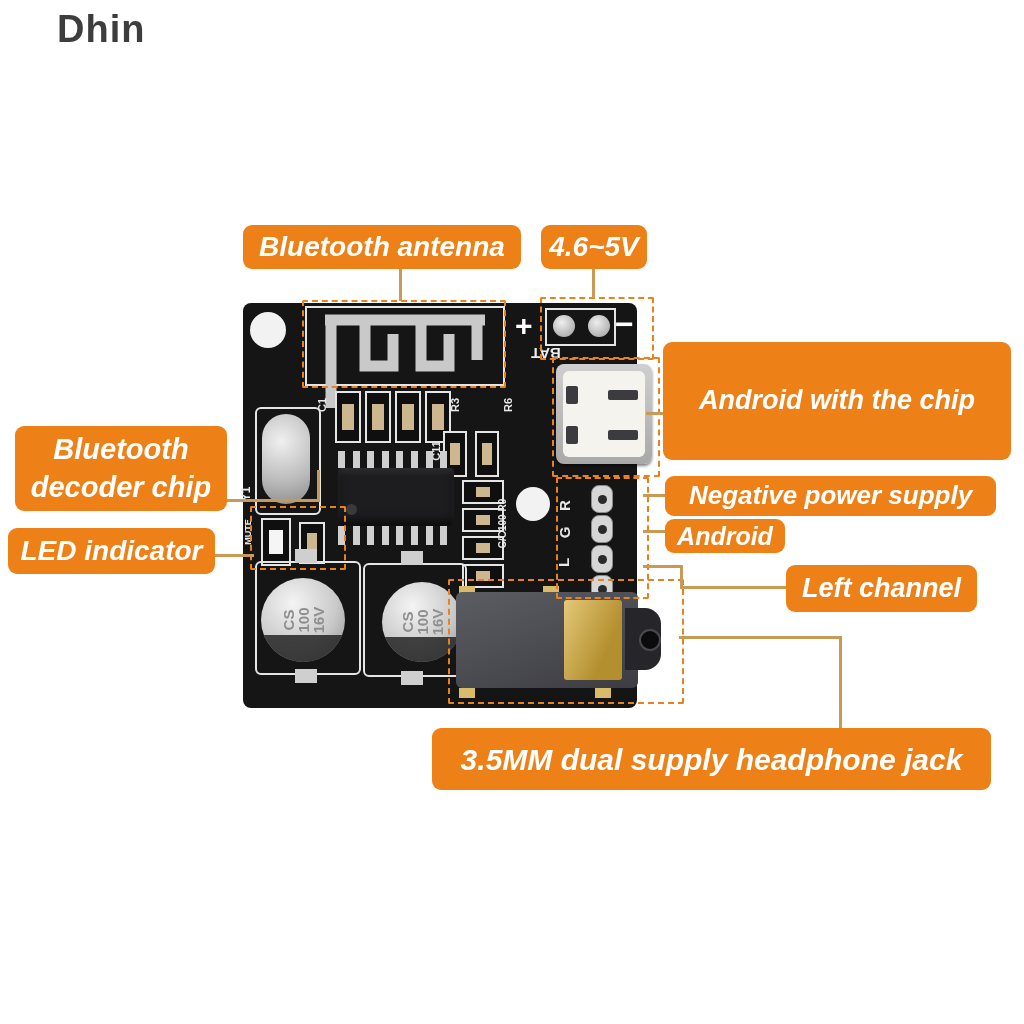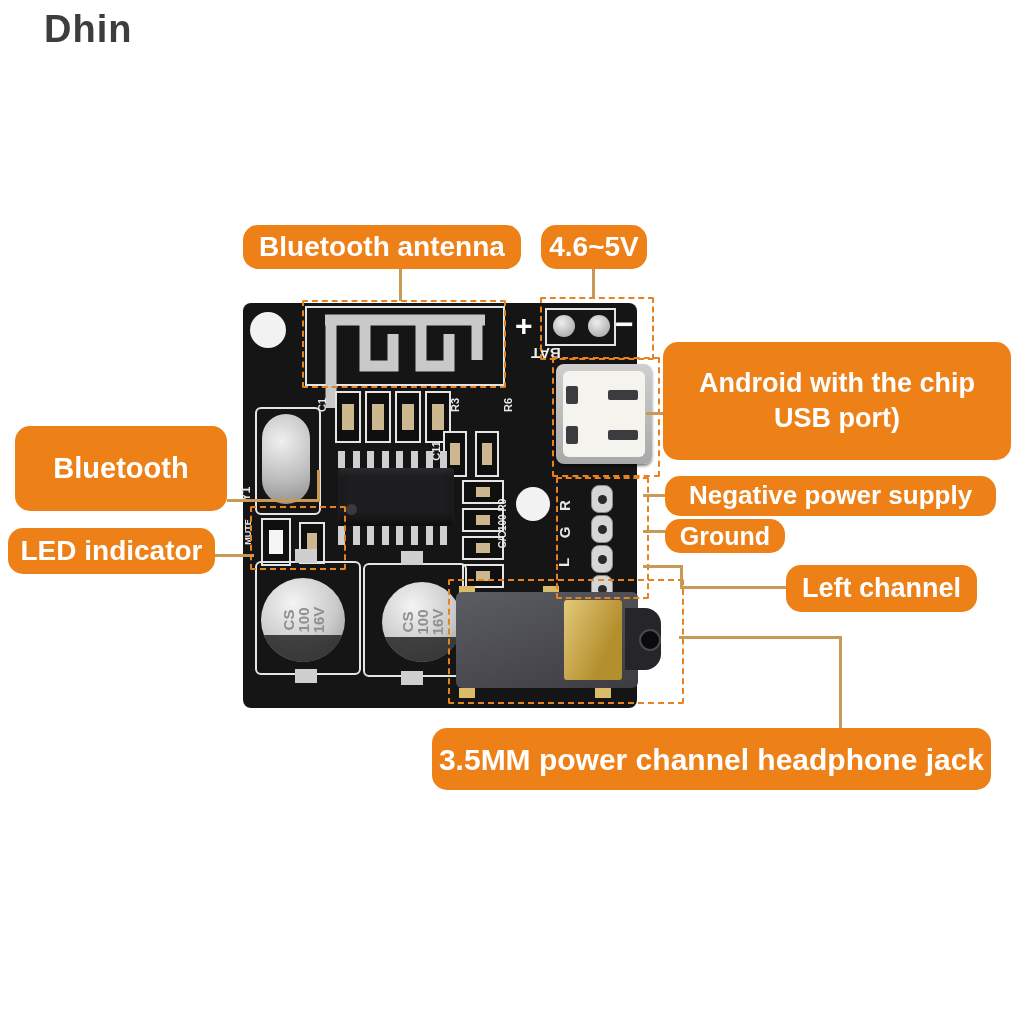--- a/index.html
+++ b/index.html
@@ -6,25 +6,25 @@
     --label-bg:#ee8018; --label-text:#ffffff; --callout-line:#c99a55;
     --dashed-outline:#e8821e; --board:#151515; --silkscreen:#e5e5e5;
     --metal:#c6c6c6; --gold:#c8a23f; --background:#ffffff; --watermark-text:#3d3d3d;
   }
   html,body{margin:0;padding:0;background:var(--background);}
   #canvas{position:relative;width:1024px;height:1024px;background:var(--background);
     font-family:"Liberation Sans",sans-serif;overflow:hidden;}
   .abs{position:absolute;}
   .lbl{position:absolute;background:var(--label-bg);color:var(--label-text);
     font-weight:bold;display:flex;align-items:center;justify-content:center;
-    text-align:right;border-radius:15px;line-height:1.3;}
+    text-align:right;border-radius:9px;line-height:1.3;font-style:italic;}
   .line{position:absolute;background:var(--callout-line);}
   .dashed{position:absolute;border:2px dashed var(--dashed-outline);border-radius:2px;}
   .silk{border:2px solid var(--silkscreen);}
-  .wm{position:absolute;left:44px;top:8px;font-size:38px;font-weight:bold;
+  .wm{position:absolute;left:57px;top:8px;font-size:38px;font-weight:bold;
     color:var(--watermark-text);letter-spacing:1px;}
   .board{position:absolute;left:243px;top:303px;width:394px;height:405px;
     background:var(--board);border-radius:8px;}
   .hole{position:absolute;border-radius:50%;background:#f2f2f2;}
   .chip{position:absolute;background:#1d1d1f;border-radius:3px;
     box-shadow:inset 0 4px 6px rgba(255,255,255,.08), inset 0 -6px 8px rgba(0,0,0,.6);}
   .pins{position:absolute;background:repeating-linear-gradient(90deg,#cfcfcf 0 7px,transparent 7px 14.6px);}
   .smd{position:absolute;border:2px solid var(--silkscreen);background:#0f0f0f;
     display:flex;align-items:center;justify-content:center;}
   .smd i{display:block;background:#cdb78e;}
@@ -206,30 +206,30 @@
   <div class="line" style="left:227px;top:499px;width:92px;height:3px;"></div>
   <div class="line" style="left:317px;top:470px;width:3px;height:32px;"></div>
   <div class="line" style="left:214px;top:554px;width:40px;height:3px;"></div>
 
   <div class="lbl" style="left:243px;top:225px;width:278px;height:44px;font-size:28px;">Bluetooth antenna</div>
 
   <div class="lbl" style="left:541px;top:225px;width:106px;height:44px;font-size:28px;">4.6~5V</div>
 
   <div class="lbl" style="left:663px;top:342px;width:348px;height:118px;font-size:27px;flex-direction:column;">
     <span>Android with the chip</span>
-    <span>USB port)</span>
   </div>
 
   <div class="lbl" style="left:665px;top:476px;width:331px;height:40px;font-size:26px;">Negative power supply</div>
 
-  <div class="lbl" style="left:665px;top:519px;width:120px;height:34px;font-size:25px;">Ground</div>
+  <div class="lbl" style="left:665px;top:519px;width:120px;height:34px;font-size:25px;">Android</div>
 
   <div class="lbl" style="left:786px;top:565px;width:191px;height:47px;font-size:27px;">Left channel</div>
 
   <div class="lbl" style="left:15px;top:426px;width:212px;height:85px;font-size:29px;flex-direction:column;">
     <span>Bluetooth</span>
+    <span>decoder chip</span>
   </div>
 
   <div class="lbl" style="left:8px;top:528px;width:207px;height:46px;font-size:28px;">LED indicator</div>
 
-  <div class="lbl" style="left:432px;top:728px;width:559px;height:62px;font-size:30px;">3.5MM power channel headphone jack</div>
+  <div class="lbl" style="left:432px;top:728px;width:559px;height:62px;font-size:30px;">3.5MM dual supply headphone jack</div>
 
 </div>
 
 </body></html>

